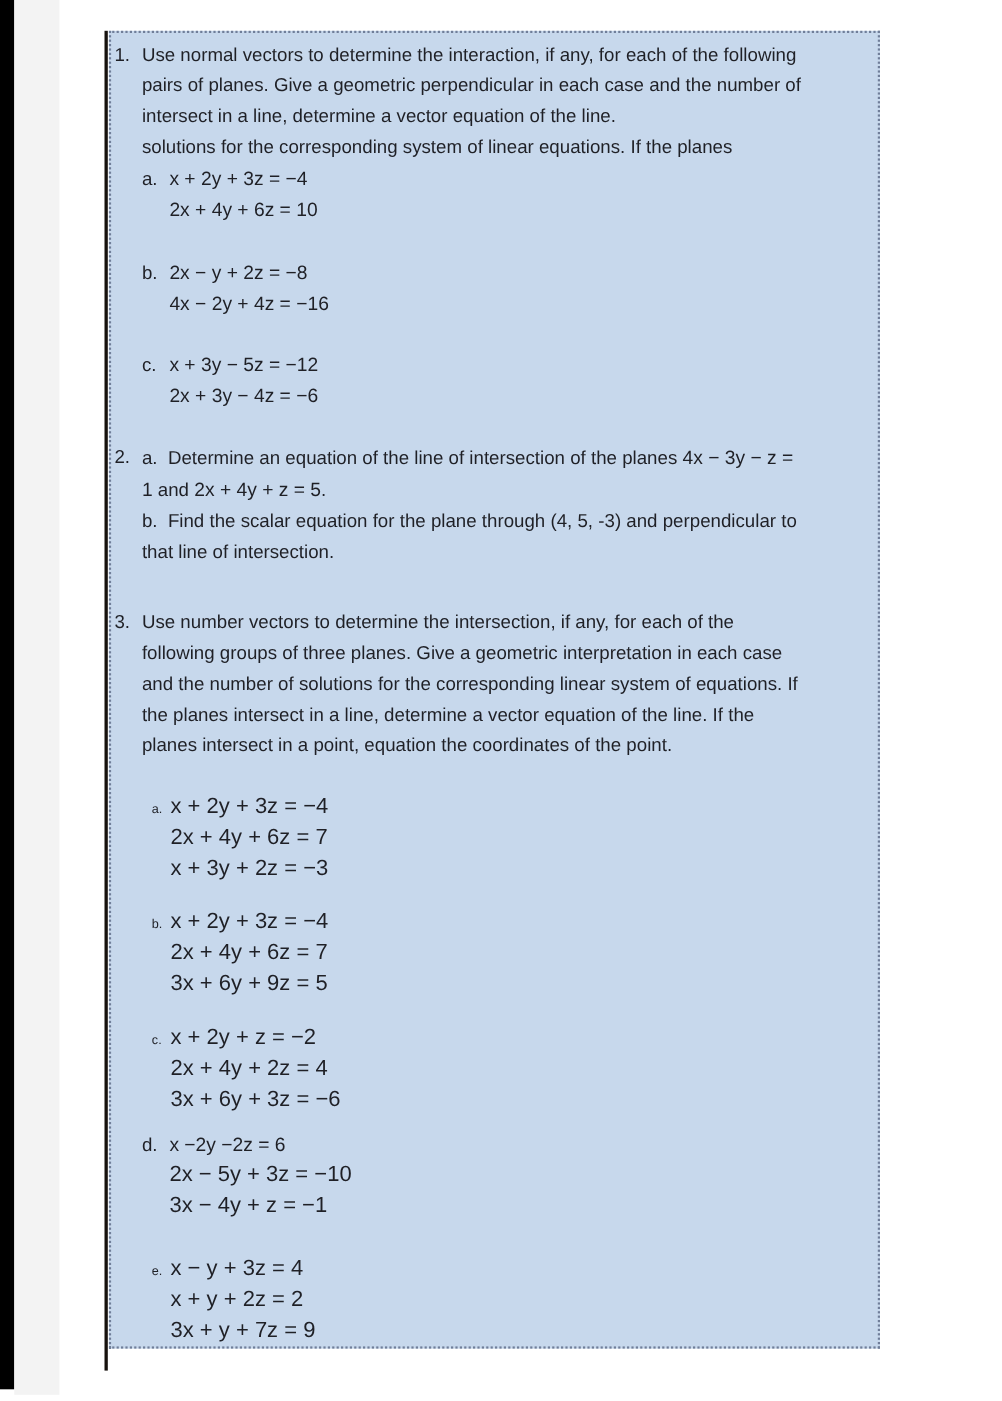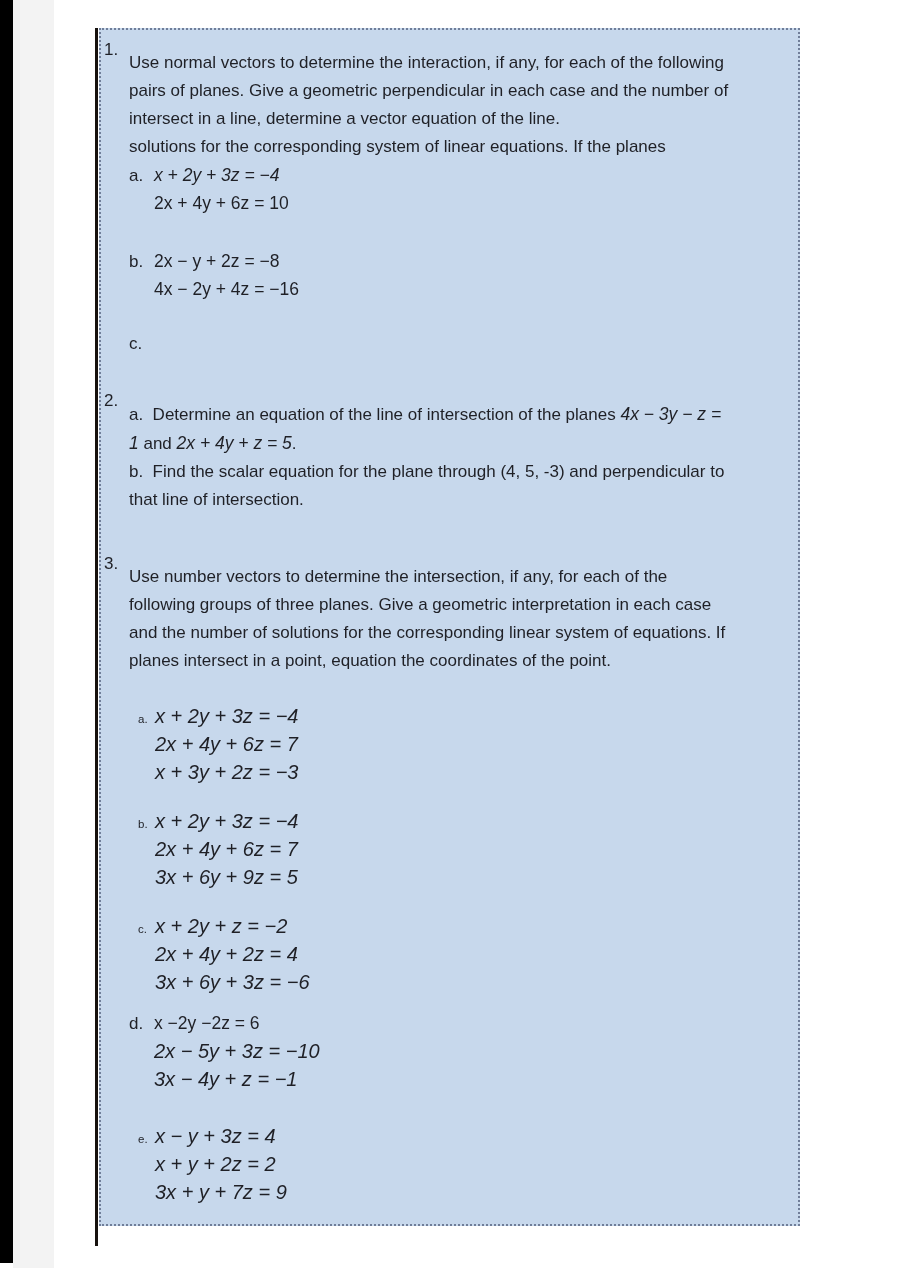--- a/index.html
+++ b/index.html
@@ -39,27 +39,27 @@
     border: 2px dotted #707e99;
     padding: 6px 8px 0 3px;
   }
   .line {
     font-size: 17px;
     line-height: 28px;
     white-space: nowrap;
   }
   .eq17 { font-size: 17.5px; }
   .eq20 { font-size: 20px; }
-  .it { font-style: italic; }
+  .it { }
   .prob { display: flex; align-items: flex-start; }
   .num {
     flex: 0 0 25px; width: 25px;
     font-size: 17px; line-height: 28px;
   }
-  .pbody { flex: 1; min-width: 0; margin-top: 13px; }
+  .pbody { flex: 1; min-width: 0; }
   .part { display: flex; align-items: baseline; }
   .plabel {
     flex: 0 0 25px; width: 25px;
     font-size: 17px; line-height: 28px;
   }
   .part.sm { margin-left: 9px; }
   .part.sm .plabel { flex-basis: 17px; width: 17px; font-size: 11.5px; }
   .mt13 { margin-top: 13px; }
   .mt21 { margin-top: 21px; }
   .mt27 { margin-top: 27px; }
@@ -96,40 +96,45 @@
         <div class="part mt30">
           <div class="plabel">b.</div>
           <div>
             <div class="line eq17">2x − y + 2z = −8</div>
             <div class="line eq17">4x − 2y + 4z = −16</div>
           </div>
         </div>
 
         <div class="part mt27">
           <div class="plabel">c.</div>
+          <div>
+            <div class="line eq17">x + 3y − 5z = −12</div>
+            <div class="line eq17">2x + 3y − 4z = −6</div>
+          </div>
         </div>
       </div>
     </div>
 
     <div class="prob mt29">
       <div class="num">2.</div>
       <div class="pbody">
         <div class="line"><span>a.&nbsp; Determine an equation of the line of intersection of the planes </span><span class="it eq17">4x − 3y − z =</span></div>
         <div class="line"><span class="it eq17">1</span><span> and </span><span class="it eq17">2x + 4y + z = 5</span><span>.</span></div>
         <div class="line"><span>b.&nbsp; Find the scalar equation for the plane through (4, 5, -3) and perpendicular to</span></div>
         <div class="line"><span>that line of intersection.</span></div>
       </div>
     </div>
 
     <div class="prob mt36">
       <div class="num">3.</div>
       <div class="pbody">
         <div class="line">Use number vectors to determine the intersection, if any, for each of the</div>
         <div class="line">following groups of three planes. Give a geometric interpretation in each case</div>
         <div class="line">and the number of solutions for the corresponding linear system of equations. If</div>
+        <div class="line">the planes intersect in a line, determine a vector equation of the line. If the</div>
         <div class="line">planes intersect in a point, equation the coordinates of the point.</div>
 
         <div class="part sm mt27">
           <div class="plabel">a.</div>
           <div>
             <div class="line eq20 it">x + 2y + 3z = −4</div>
             <div class="line eq20 it">2x + 4y + 6z = 7</div>
             <div class="line eq20 it">x + 3y + 2z = −3</div>
           </div>
         </div>

